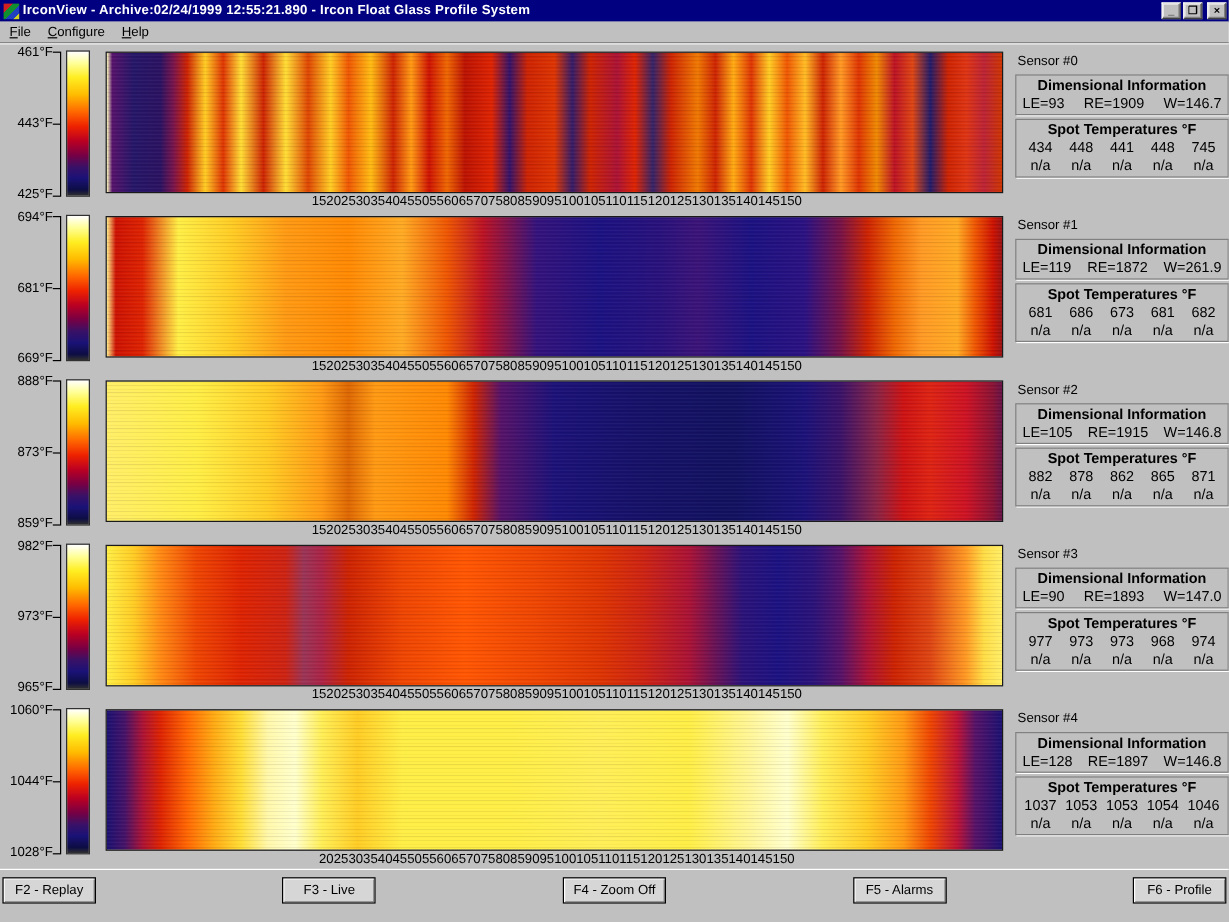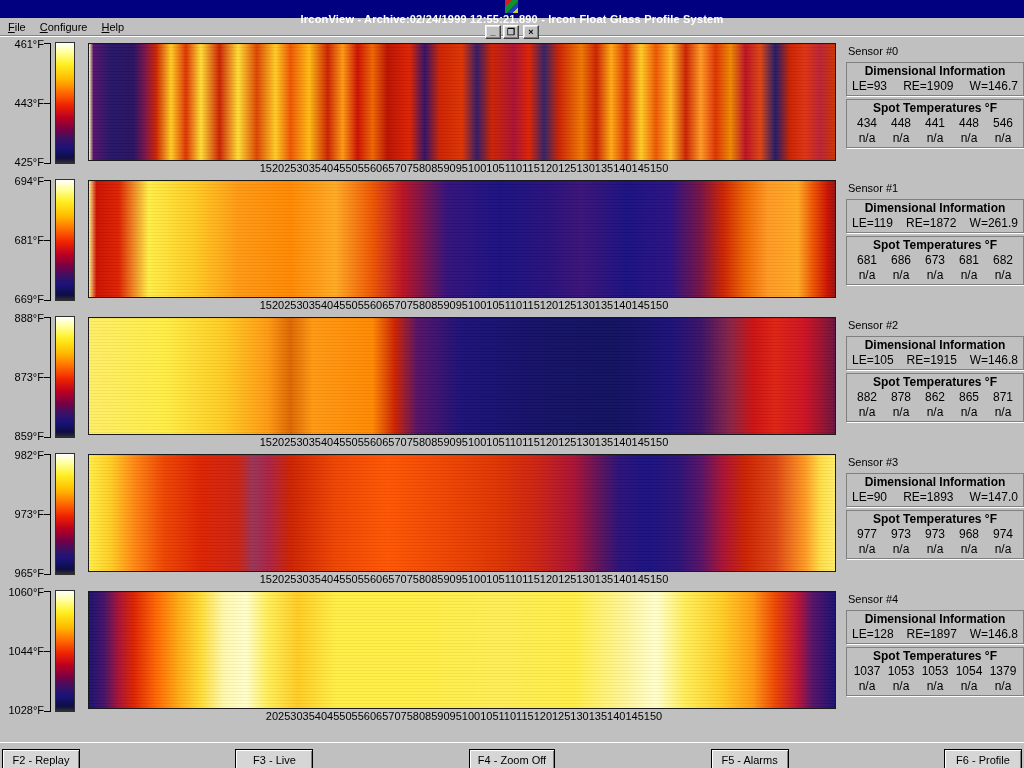--- a/index.html
+++ b/index.html
@@ -1,21 +1,21 @@
 <!DOCTYPE html>
 <html><head>
 <meta charset="utf-8">
 <style>
   * { box-sizing: border-box; margin: 0; padding: 0; }
   html,body { width:1024px; height:768px; overflow:hidden; }
   body { background:#c0c0c0; font-family:"Liberation Sans", sans-serif; }
   .window { width:1024px; height:768px; position:relative; background:#c0c0c0; }
 
   
-  .titlebar { height:18px; background:#000080; color:#ffffff; display:flex; align-items:center; padding:0 2px;flex-direction:column; }
+  .titlebar { height:18px; background:#000080; color:#ffffff; display:flex; align-items:center; padding:0 2px; }
   .app-icon { width:13px; height:13px; margin:0 3px 0 1px; flex:0 0 auto;
     background: linear-gradient(135deg,#d02020 0 30%,#109030 30% 55%,#2040c0 55% 80%,#d0d020 80% 100%); }
   .title-text { font-size:11px; font-weight:bold; white-space:nowrap; flex:1 1 auto; letter-spacing:0.2px; }
   .win-controls { display:flex; gap:2px; }
   .winbtn { width:16px; height:14px; background:#c0c0c0; border:1px solid; border-color:#ffffff #404040 #404040 #ffffff;
     box-shadow: inset -1px -1px 0 #808080, inset 1px 1px 0 #e8e8e8;
     font-size:9px; line-height:10px; text-align:center; font-weight:bold; font-family:"Liberation Sans",sans-serif; padding:0; cursor:default; }
   .winbtn.close { margin-left:2px; }
 
   
@@ -43,21 +43,21 @@
 
   .info { margin-left:8px; width:178px; flex:0 0 auto; padding-top:5px; }
   .sensor-name { font-size:11px; color:#000; margin:0 0 5px 2px; }
   .gbox { border:1px solid #808080; box-shadow:1px 1px 0 #ffffff; background:#c0c0c0; padding:1px 3px 2px 3px; margin-bottom:3px; }
   .gbox-header { font-size:12px; font-weight:bold; text-align:center; color:#000; }
   .dims-row { display:flex; justify-content:space-between; font-size:12px; color:#000; padding:1px 2px 0 2px; }
   .cells { display:flex; padding-top:1px; }
   .cells span { flex:1 1 0; text-align:center; font-size:12px; color:#000; }
 
   
-  .bottombar { position:absolute; left:0; right:0; bottom:0; height:26px; background:#c0c0c0;
+  .bottombar { position:absolute; left:0; right:0; bottom:0; height:44px; background:#c0c0c0;
     border-top:1px solid #ffffff; display:flex; justify-content:space-between; padding:6px 2px 0 2px; }
   .fbtn { min-width:78px; height:22px; background:#d6d6d6; color:#000; font-size:11px; font-family:"Liberation Sans",sans-serif;
     border:1px solid #000; box-shadow: inset 1px 1px 0 #ffffff, inset -1px -1px 0 #808080; padding:0 8px; cursor:default; }
 </style>
 </head>
 <body>
 
 <div class="window">
 
   <div class="titlebar">
@@ -131,21 +131,21 @@
           <span>W=146.7</span>
         </div>
       </div>
       <div class="gbox">
         <div class="gbox-header">Spot Temperatures °F</div>
         <div class="cells">
               <span>434</span>
               <span>448</span>
               <span>441</span>
               <span>448</span>
-              <span>546</span>
+              <span>745</span>
             </div>
         <div class="cells">
               <span>n/a</span>
               <span>n/a</span>
               <span>n/a</span>
               <span>n/a</span>
               <span>n/a</span>
             </div>
       </div>
     </div>
@@ -426,21 +426,21 @@
           <span>W=146.8</span>
         </div>
       </div>
       <div class="gbox">
         <div class="gbox-header">Spot Temperatures °F</div>
         <div class="cells">
               <span>1037</span>
               <span>1053</span>
               <span>1053</span>
               <span>1054</span>
-              <span>1379</span>
+              <span>1046</span>
             </div>
         <div class="cells">
               <span>n/a</span>
               <span>n/a</span>
               <span>n/a</span>
               <span>n/a</span>
               <span>n/a</span>
             </div>
       </div>
     </div>

